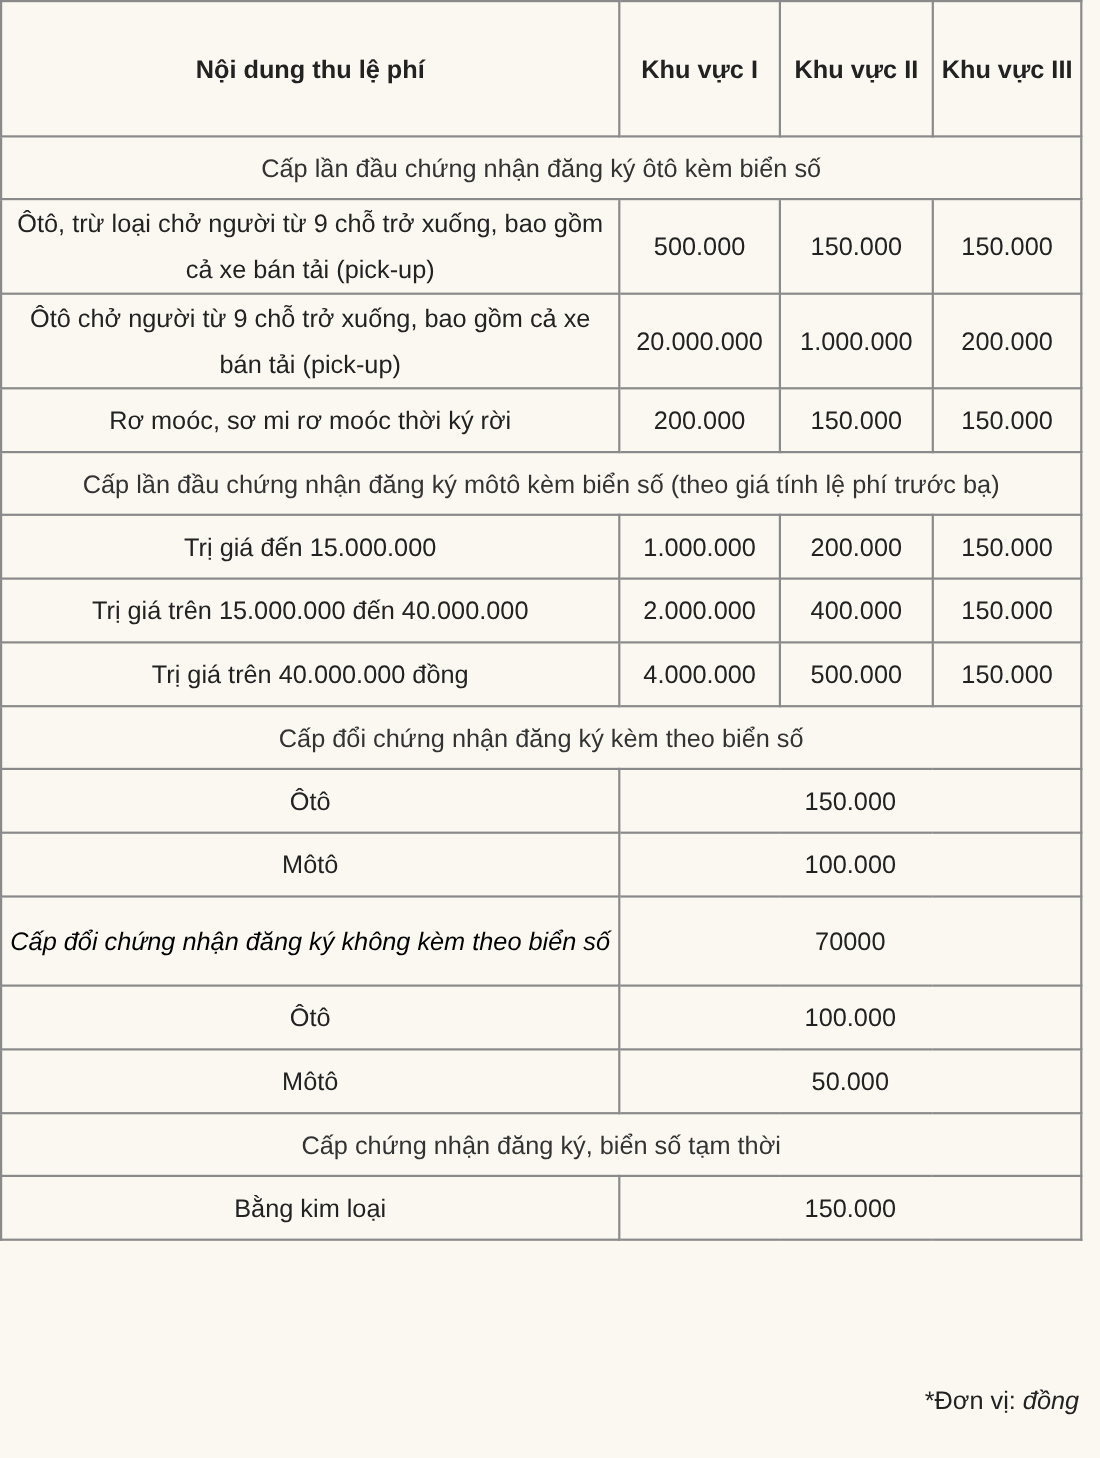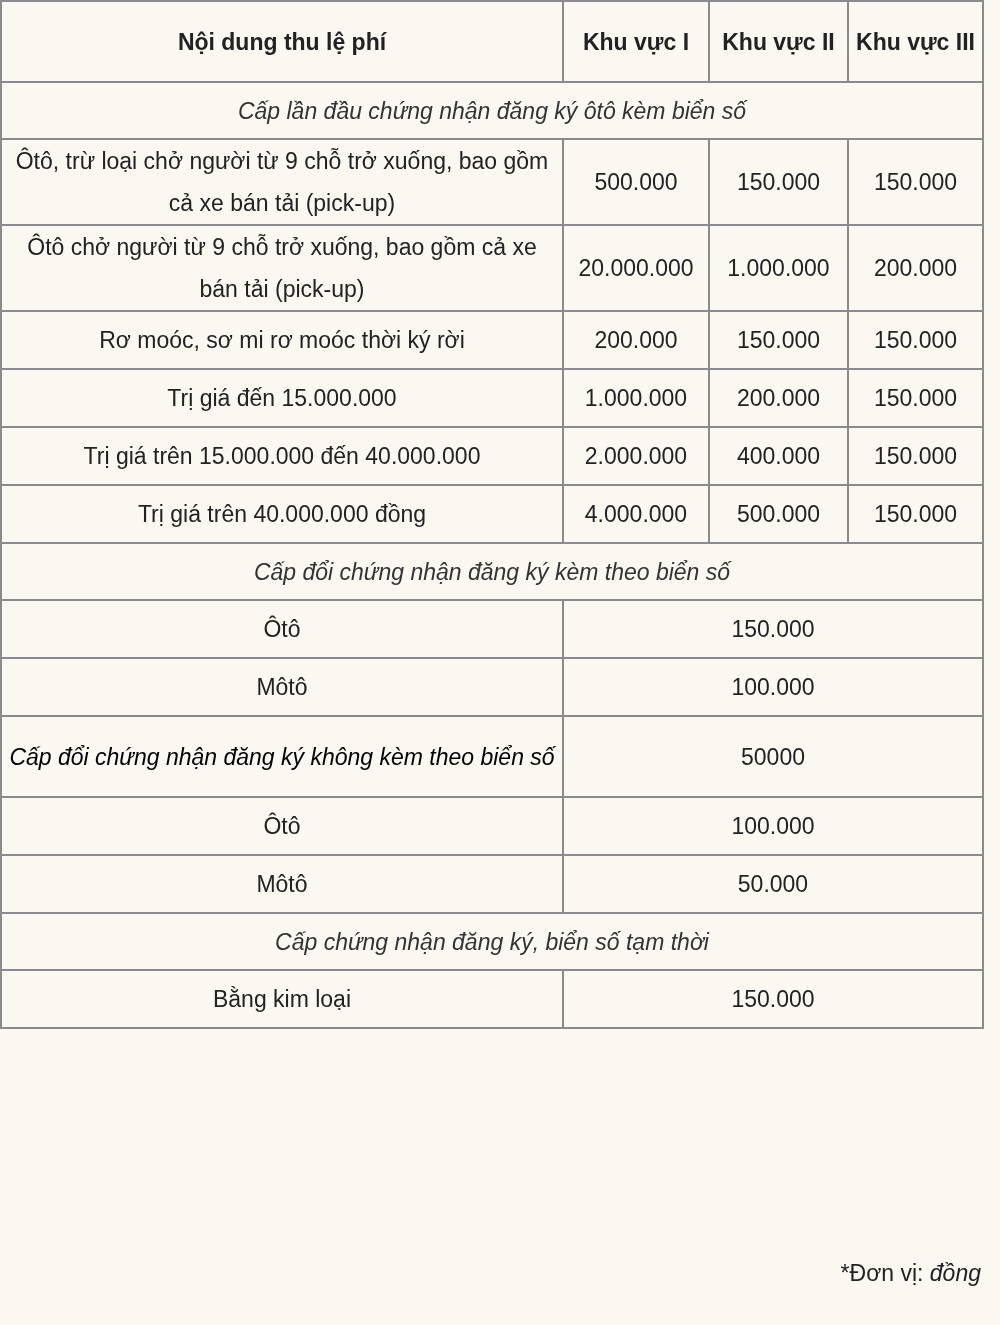--- a/index.html
+++ b/index.html
@@ -34,32 +34,31 @@
       line-height: 42px;
       font-weight: normal;
       letter-spacing: 0;
     }
     table.fee-table th {
       font-weight: bold;
       font-size: 23px;
       color: #222;
     }
     td.section {
-      font-style: italic;
       color: #333;
     }
     td.label-italic {
       font-style: italic;
       color: #000000;
     }
     td.val-left {
       text-align: left;
       padding-left: 6px;
     }
-    tr.h-head { height: 81px; }
+    tr.h-head { height: 123px; }
     tr.h-sec { height: 57px; }
     tr.h-two { height: 81px; }
     tr.h-one { height: 58px; }
     .footnote {
       position: absolute;
       right: 19px;
       top: 1260px;
       font-size: 23px;
       color: #222;
     }
@@ -102,20 +101,23 @@
       <td class="val-left">1.000.000</td>
       <td class="val-left">200.000</td>
     </tr>
     <tr class="h-one">
       <td>Rơ moóc, sơ mi rơ moóc thời ký rời</td>
       <td>200.000</td>
       <td class="val-left">150.000</td>
       <td class="val-left">150.000</td>
     </tr>
 
+    <tr class="h-sec">
+      <td colspan="4" class="section">Cấp lần đầu chứng nhận đăng ký môtô kèm biển số (theo giá tính lệ phí trước bạ)</td>
+    </tr>
     <tr class="h-one">
       <td>Trị giá đến 15.000.000</td>
       <td>1.000.000</td>
       <td class="val-left">200.000</td>
       <td class="val-left">150.000</td>
     </tr>
     <tr class="h-one">
       <td>Trị giá trên 15.000.000 đến 40.000.000</td>
       <td>2.000.000</td>
       <td class="val-left">400.000</td>
@@ -134,21 +136,21 @@
     <tr class="h-one">
       <td>Ôtô</td>
       <td colspan="3">150.000</td>
     </tr>
     <tr class="h-one">
       <td>Môtô</td>
       <td colspan="3">100.000</td>
     </tr>
     <tr class="h-two">
       <td class="label-italic">Cấp đổi chứng nhận đăng ký không kèm theo biển số</td>
-      <td colspan="3">50000</td>
+      <td colspan="3">70000</td>
     </tr>
 
     <tr class="h-one">
       <td>Ôtô</td>
       <td colspan="3">100.000</td>
     </tr>
     <tr class="h-one">
       <td>Môtô</td>
       <td colspan="3">50.000</td>
     </tr>

